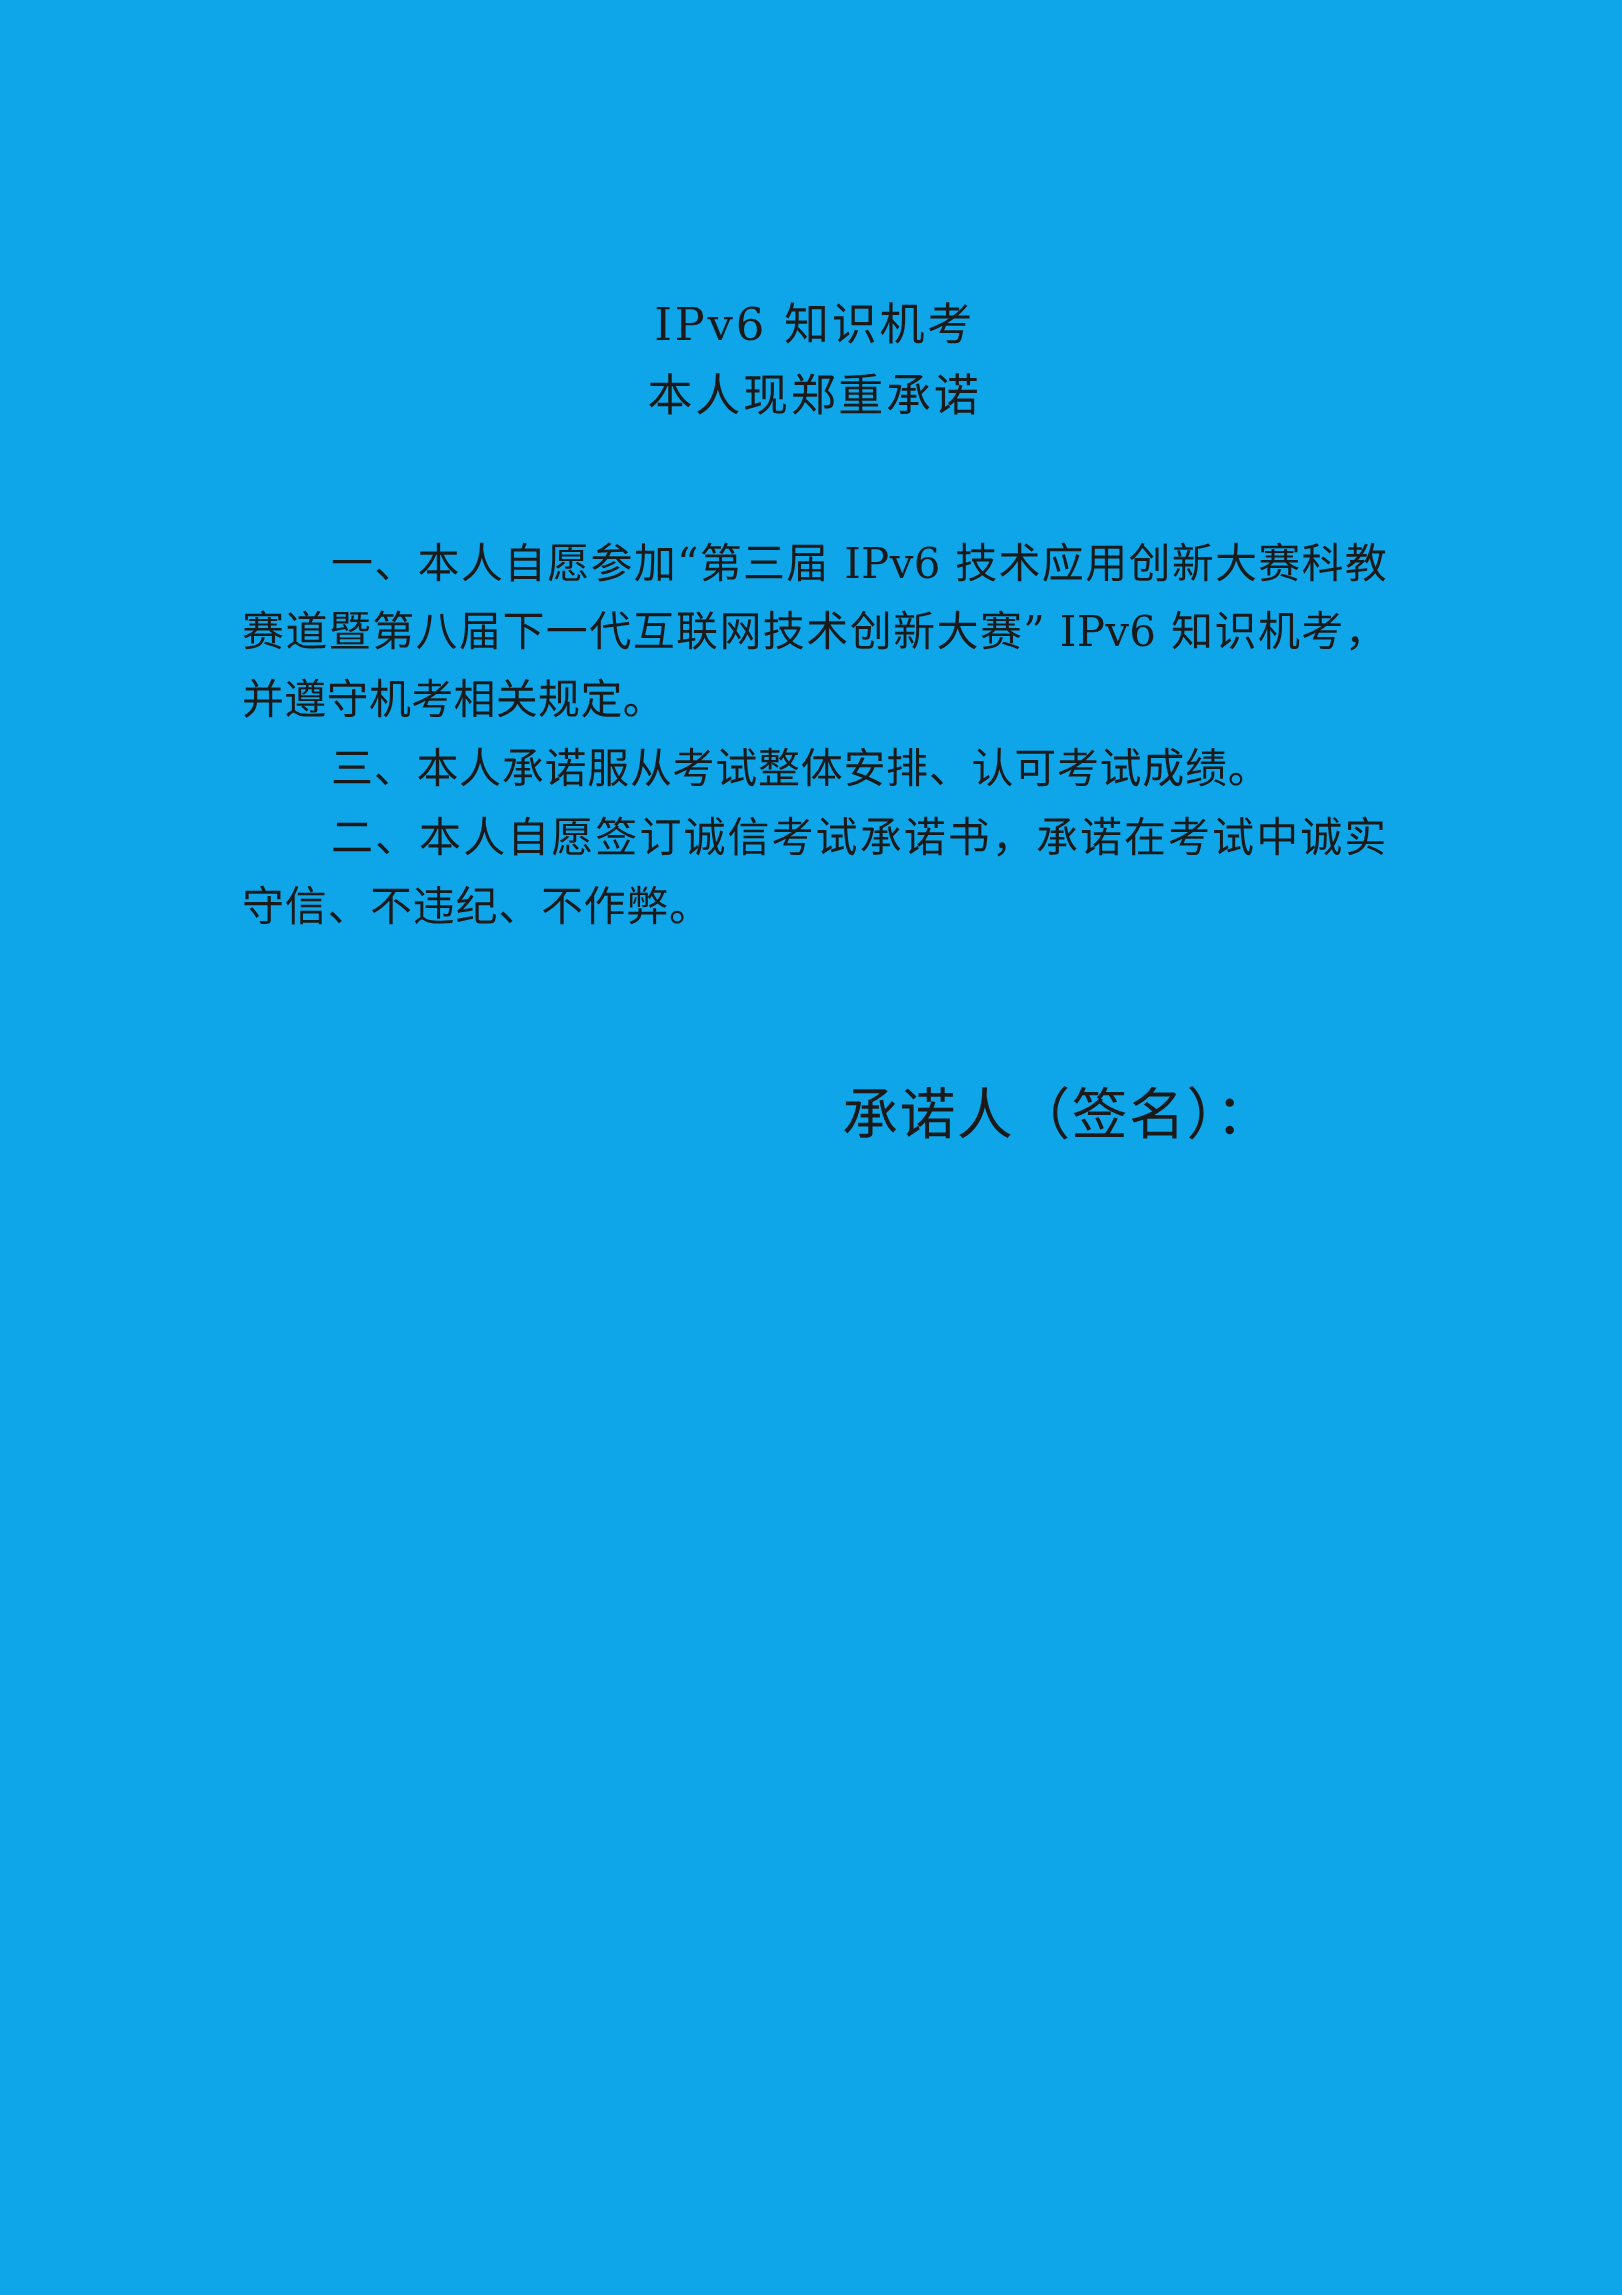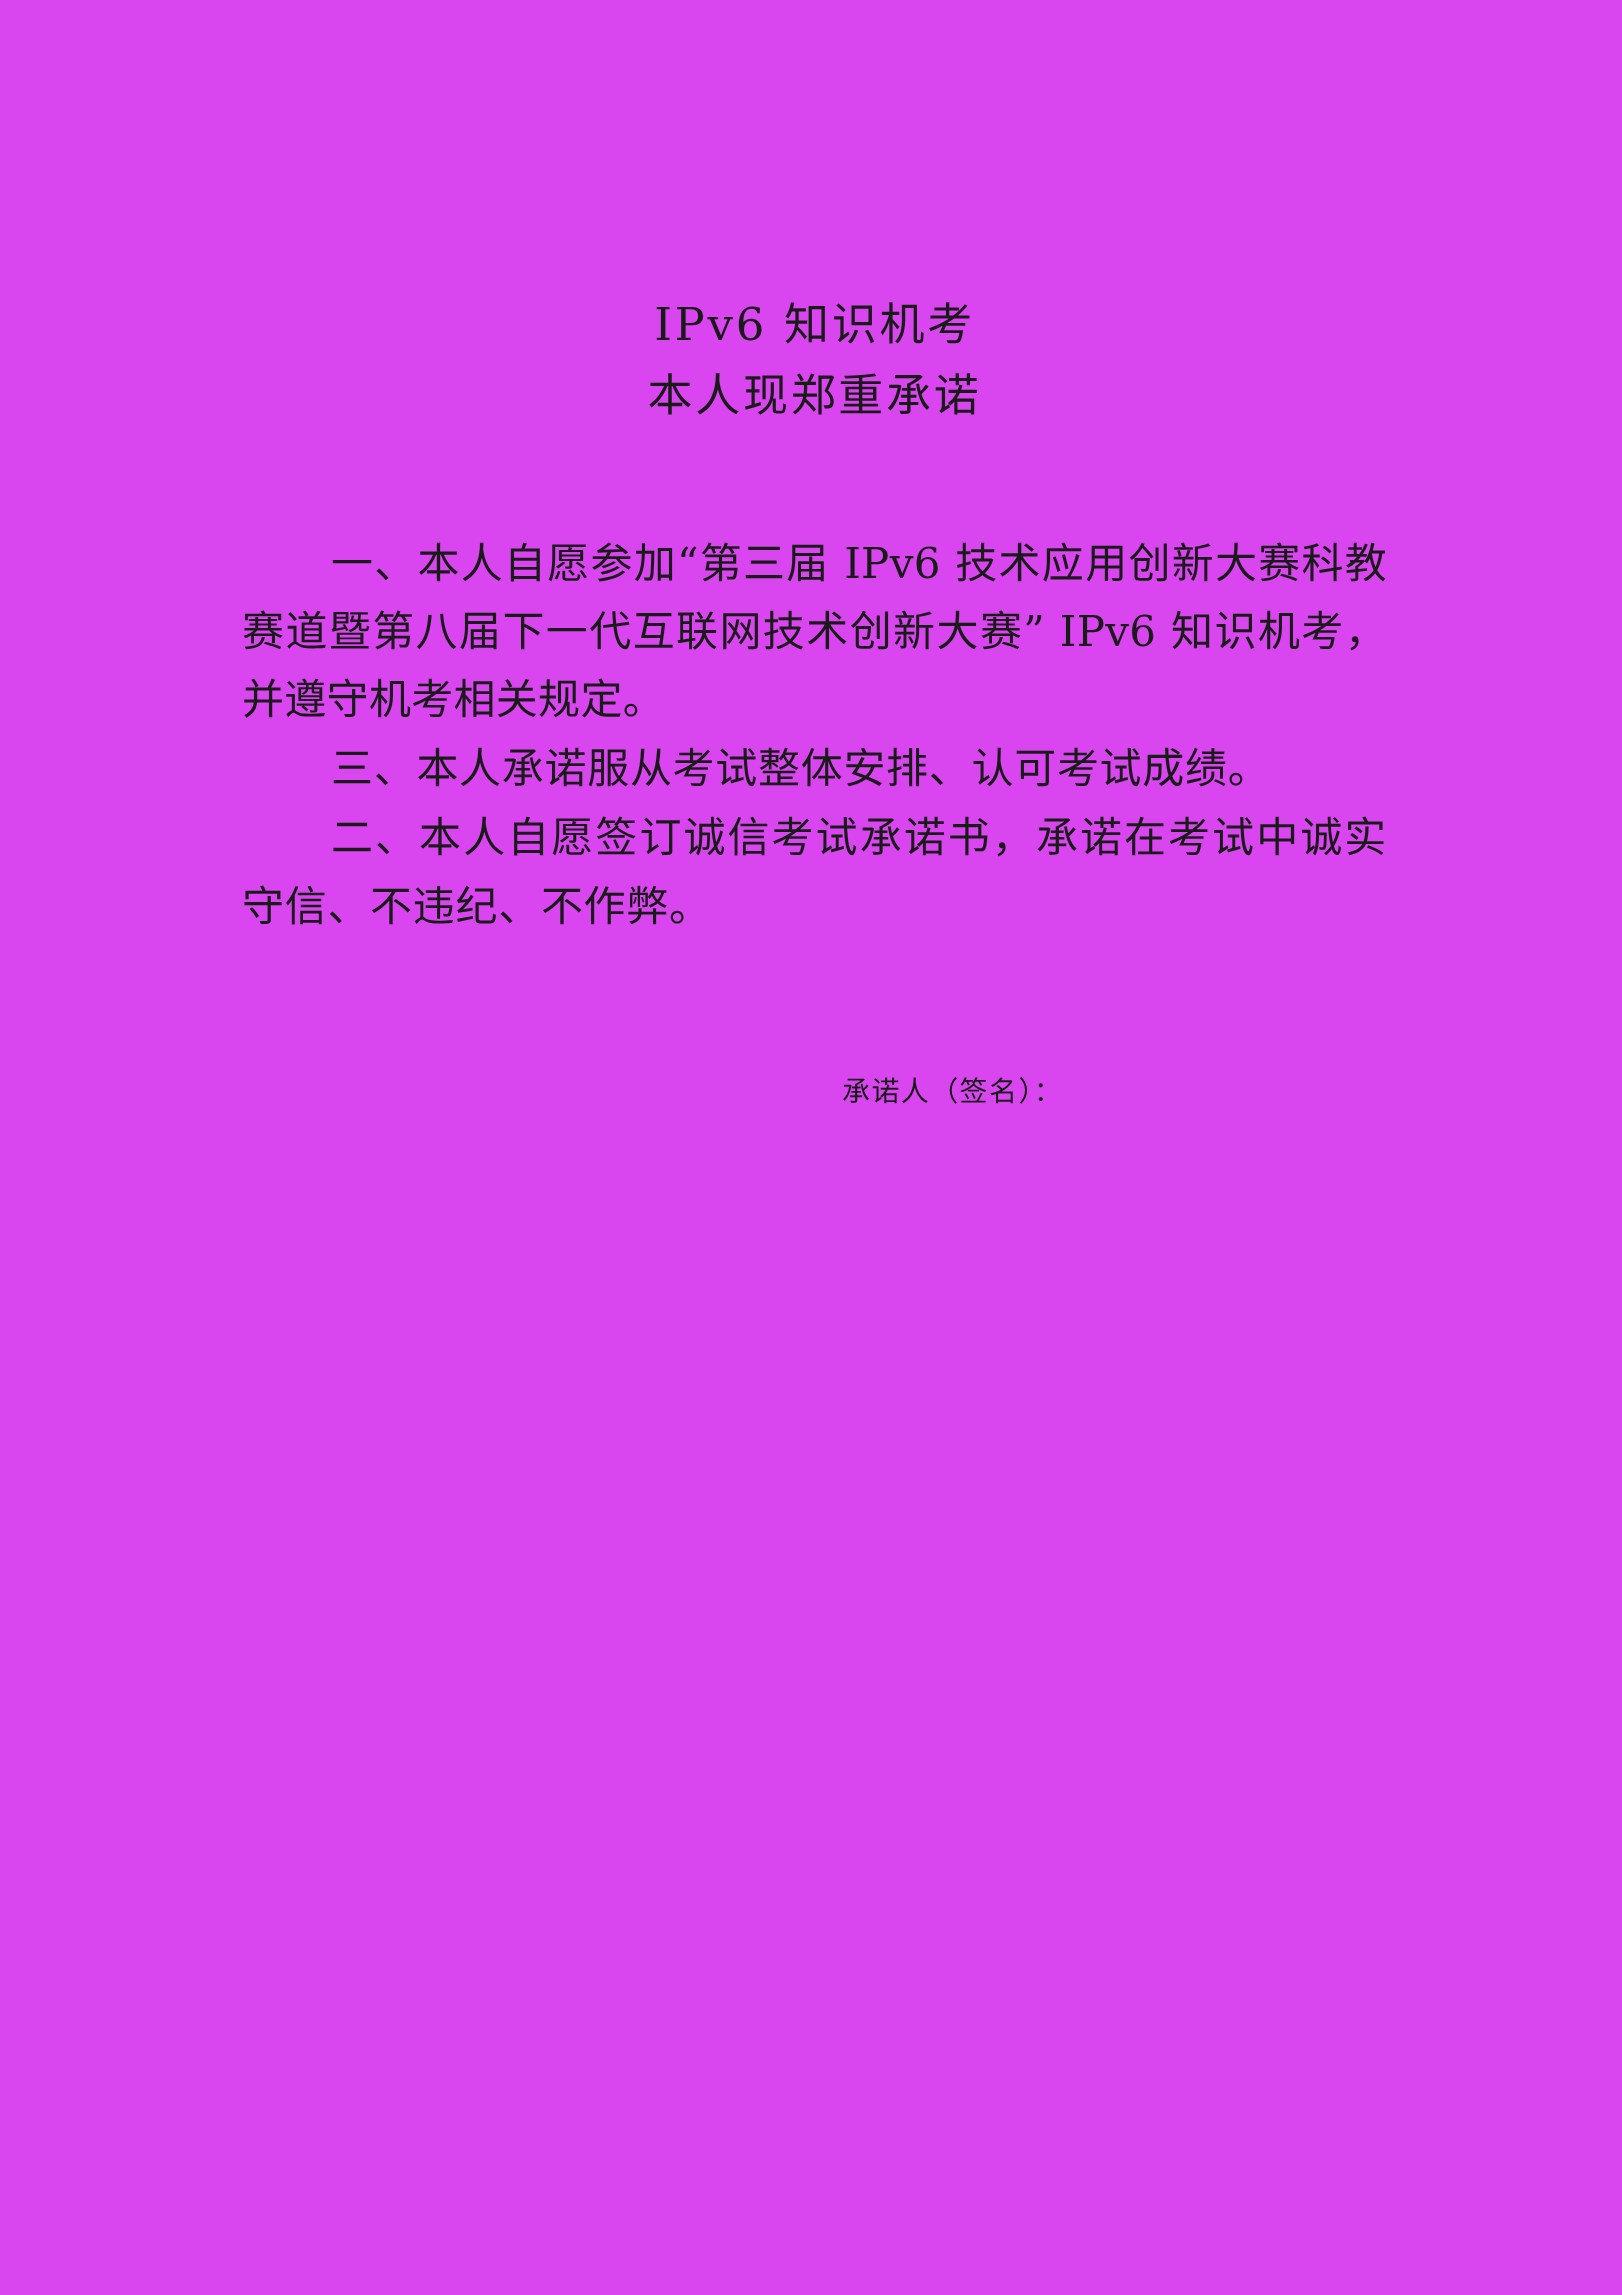--- a/index.html
+++ b/index.html
@@ -9,21 +9,21 @@
     background: #ffffff;
   }
   body {
     font-family: "DejaVu Serif", "Liberation Serif", serif;
     color: #1a1a1a;
   }
   .page {
     position: relative;
     width: 1623px;
     height: 2295px;
-    background: #d946ef;
+    background: #0ea5e9;
     box-sizing: border-box;
     padding: 14px;
     overflow: hidden;
   }
   .content {
     position: absolute;
     left: 242px;
     top: 293px;
     width: 1145px;
   }
@@ -48,21 +48,21 @@
     text-align: justify;
     text-justify: inter-ideograph;
     text-indent: 89px;
     letter-spacing: 0.7px;
   }
   p.para.spaced {
     letter-spacing: 0.3px;
   }
   .signature {
     margin-top: 129px;
-    font-size: 28px;
+    font-size: 56px;
     line-height: 1.6;
     letter-spacing: 1.4px;
     padding-left: 600px;
   }
 </style>
 </head>
 <body>
 
 <div class="page">
   <div class="content">

